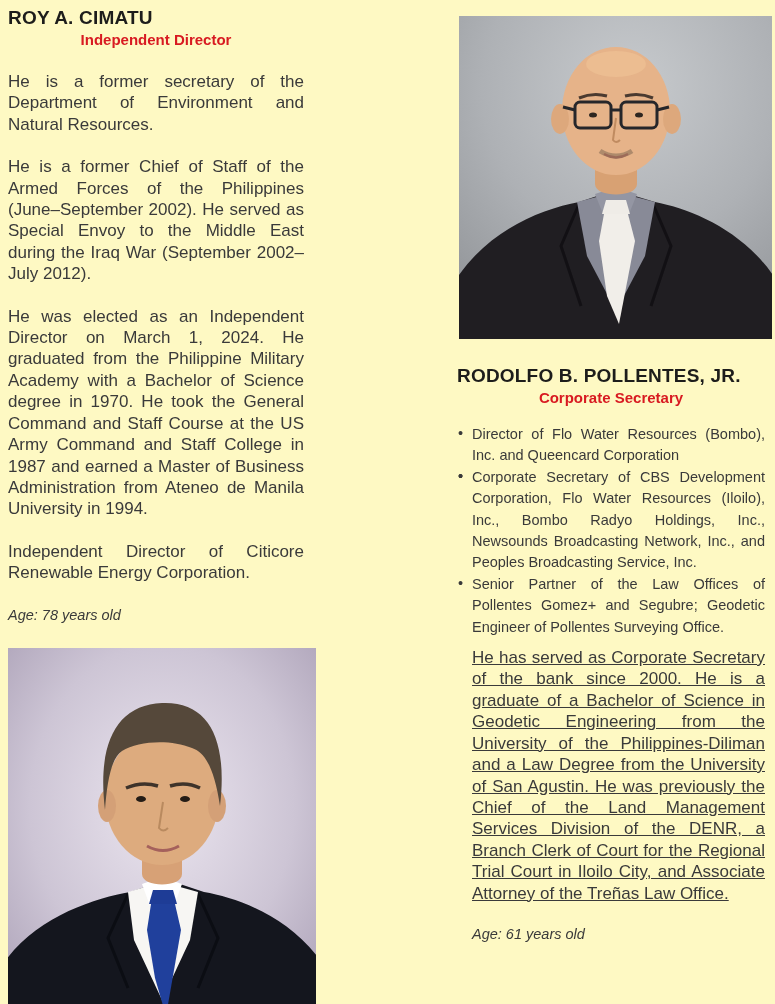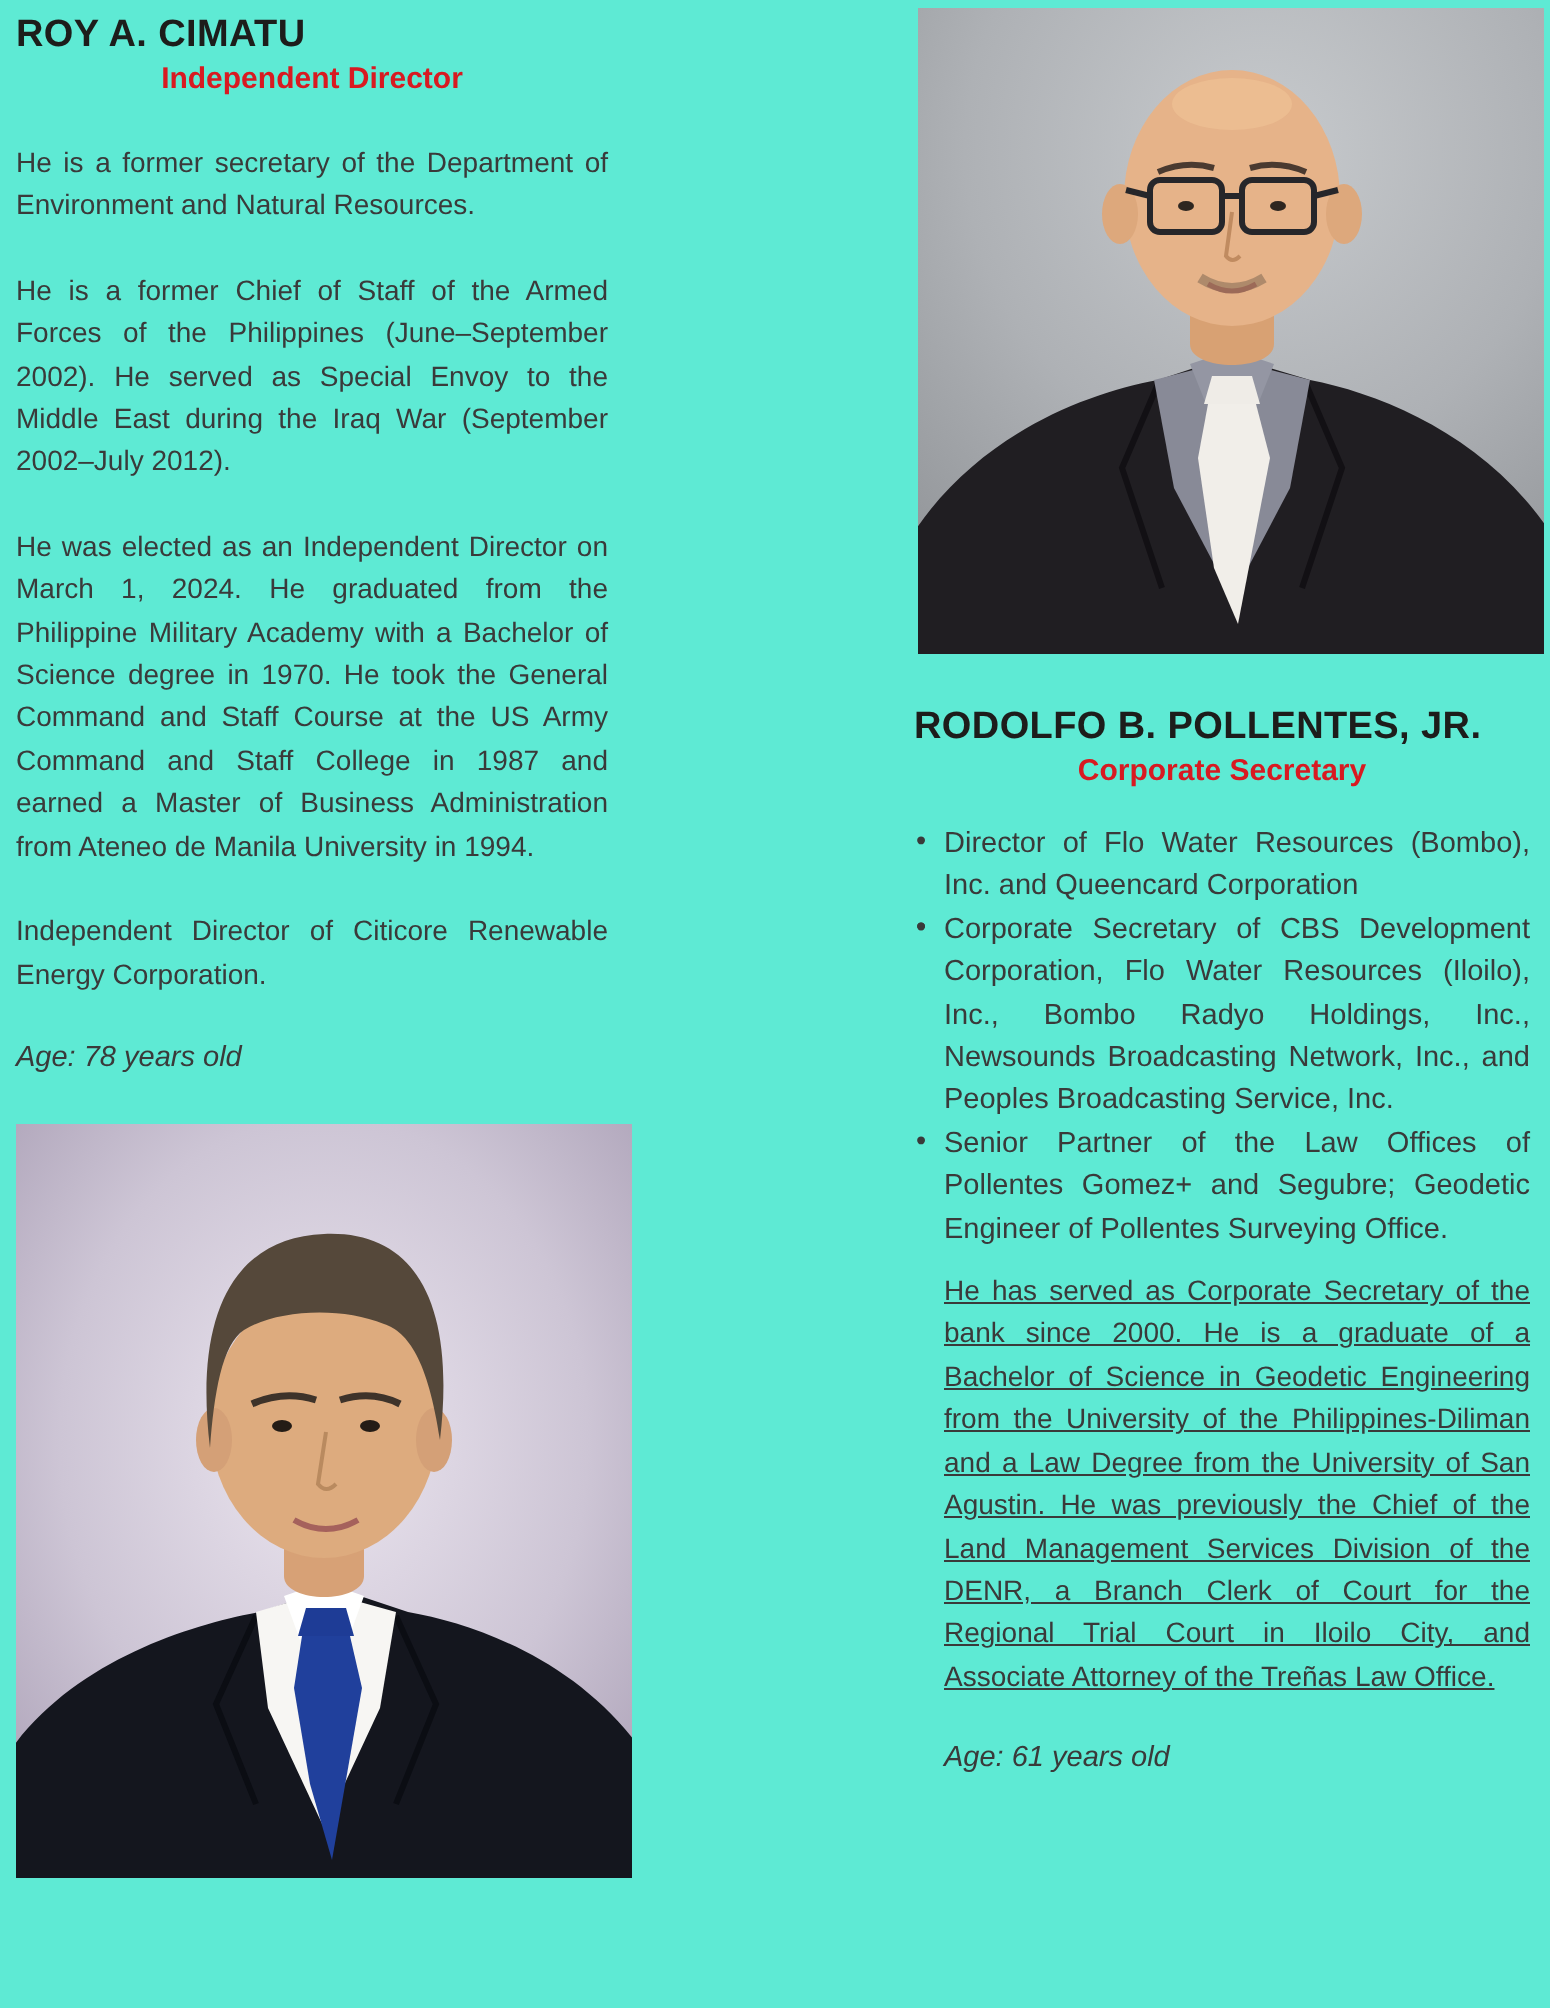--- a/index.html
+++ b/index.html
@@ -1,34 +1,34 @@
 <!DOCTYPE html>
 <html><head>
 <meta charset="utf-8">
 <style>
   html,body { margin:0; padding:0; background:#ffffff; }
   .page {
-    position:relative; width:775px; height:1004px; background:#5eead4;
+    position:relative; width:775px; height:1004px; background:#fef9c3;
     font-family:"Liberation Sans", sans-serif; overflow:hidden;
   }
   .col { position:absolute; }
   .col-left  { left:8px;   top:6px; width:296px; }
-  .col-right { left:457px; top:4px; width:308px; }
+  .col-right { left:457px; top:16px; width:308px; }
 
   .name {
     margin:0; font-size:19px; line-height:23px; font-weight:700;
     color:#1d1d1b; letter-spacing:0.2px;
   }
   .role {
     margin:1px 0 0; font-size:15px; line-height:19px; font-weight:700;
     color:#d81a21;
     text-align:center;
   }
   .para {
-    margin:0 0 21px; font-size:14px; line-height:21.4px;
+    margin:0 0 21px; font-size:17px; line-height:21.4px;
     color:#3a3a3a; text-align:justify;
   }
   .para.first { margin-top:22px; }
   .age {
     margin:10px 0 0; font-size:14.5px; line-height:21.4px;
     color:#3a3a3a; font-style:italic;
   }
 
   .photo { margin:0; padding:0; }
   .photo svg { display:block; }

